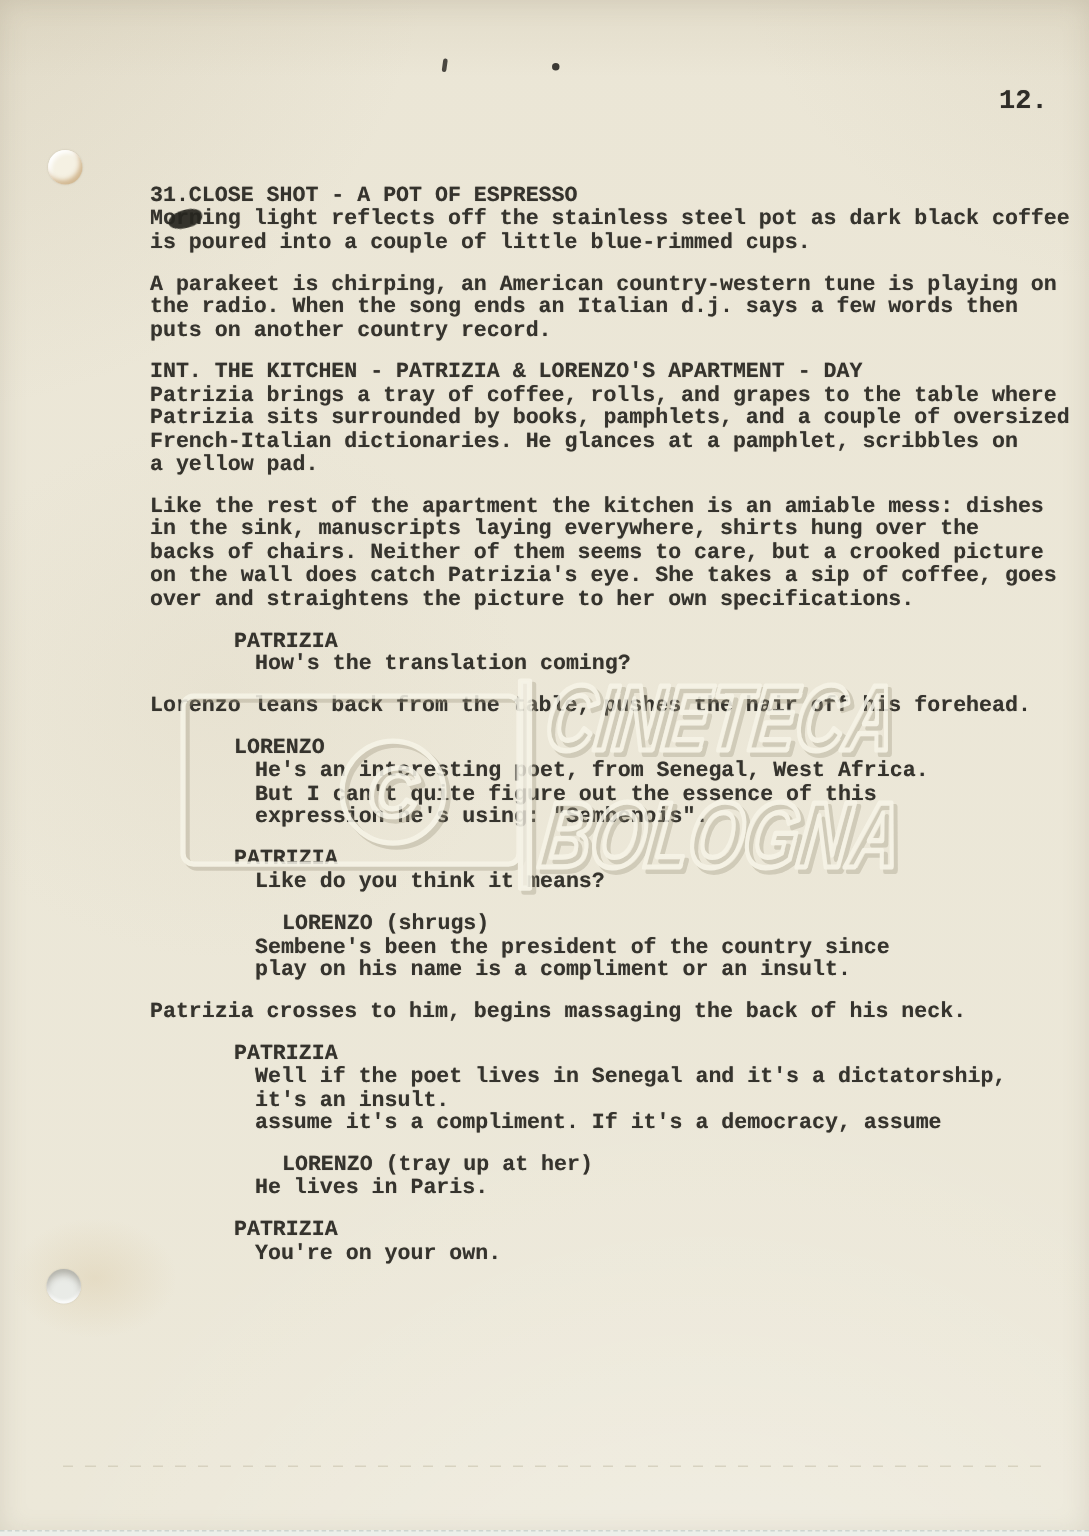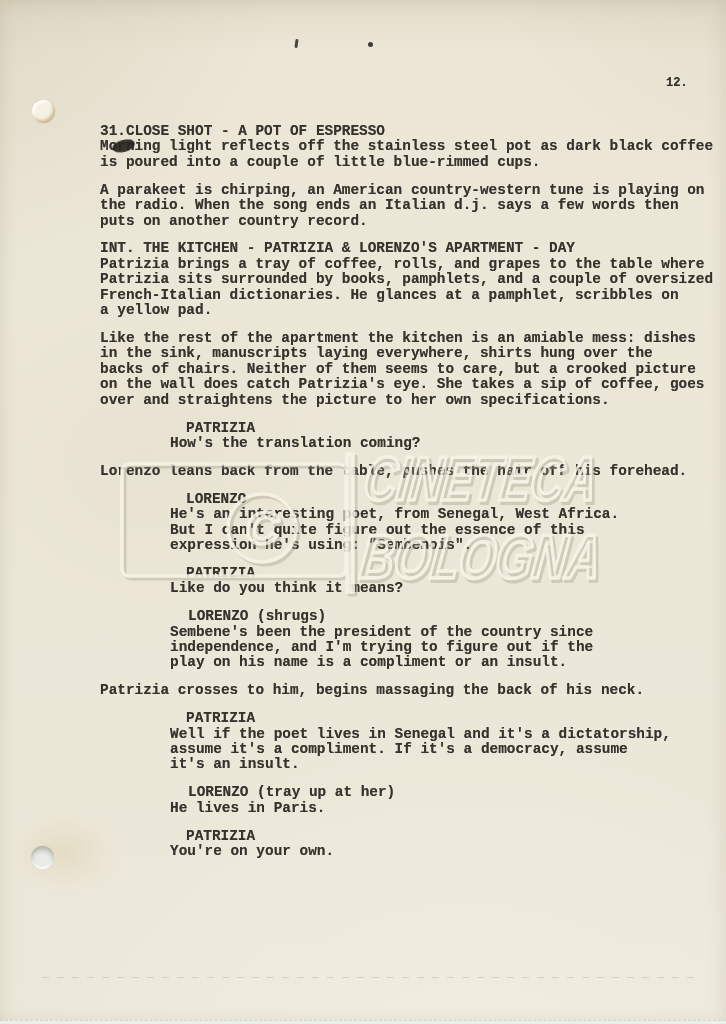--- a/index.html
+++ b/index.html
@@ -17,25 +17,25 @@
   }
   .typescript{
     position:absolute;left:68px;top:124px;width:640px;
     font-size:14.4px;line-height:15.4px;font-weight:bold;
     color:#35332d;text-shadow:0 0 .5px rgba(53,51,45,.55);
     letter-spacing:0;
   }
   .blk{margin:0 0 12.5px 0;}
   .ln{white-space:pre;margin-left:32px;}
   .ind-d{margin-left:102px;}
-  .ind-s{margin-left:118px;}
+  .ind-s{margin-left:88px;}
   .ind-sp{margin-left:120px;}
   .page-number{
-    position:absolute;left:666px;top:76px;
-    font-size:12px;font-weight:bold;color:#2f2d28;
+    position:absolute;left:666px;top:58px;
+    font-size:18px;font-weight:bold;color:#2f2d28;
     text-shadow:0 0 .5px rgba(47,45,40,.5);
   }
   .hole{position:absolute;width:23px;height:23px;border-radius:50%;}
   .hole-top{
     left:32px;top:100px;
     background:radial-gradient(circle at 45% 42%, #f5f1e3 55%, #eae5d4 78%);
     box-shadow: inset -2px -3px 3px rgba(186,140,80,.50),
                 inset 2px 2px 3px rgba(255,255,255,.95),
                 0 0 1px rgba(150,140,118,.5);
   }
@@ -136,33 +136,32 @@
     </div>
 
     <div class="blk">
       <div class="ln ind-s">PATRIZIA</div>
       <div class="ln ind-d">Like do you think it means?</div>
     </div>
 
     <div class="blk">
       <div class="ln ind-sp">LORENZO (shrugs)</div>
       <div class="ln ind-d">Sembene's been the president of the country since</div>
-      <div class="ln ind-d">independence, and I'm trying to figure out if the</div>
       <div class="ln ind-d">play on his name is a compliment or an insult.</div>
     </div>
 
     <div class="blk">
       <div class="ln">Patrizia crosses to him, begins massaging the back of his neck.</div>
     </div>
 
     <div class="blk">
       <div class="ln ind-s">PATRIZIA</div>
       <div class="ln ind-d">Well if the poet lives in Senegal and it's a dictatorship,</div>
+      <div class="ln ind-d">it's an insult.</div>
       <div class="ln ind-d">assume it's a compliment. If it's a democracy, assume</div>
-      <div class="ln ind-d">it's an insult.</div>
     </div>
 
     <div class="blk">
       <div class="ln ind-sp">LORENZO (tray up at her)</div>
       <div class="ln ind-d">He lives in Paris.</div>
     </div>
 
     <div class="blk">
       <div class="ln ind-s">PATRIZIA</div>
       <div class="ln ind-d">You're on your own.</div>

